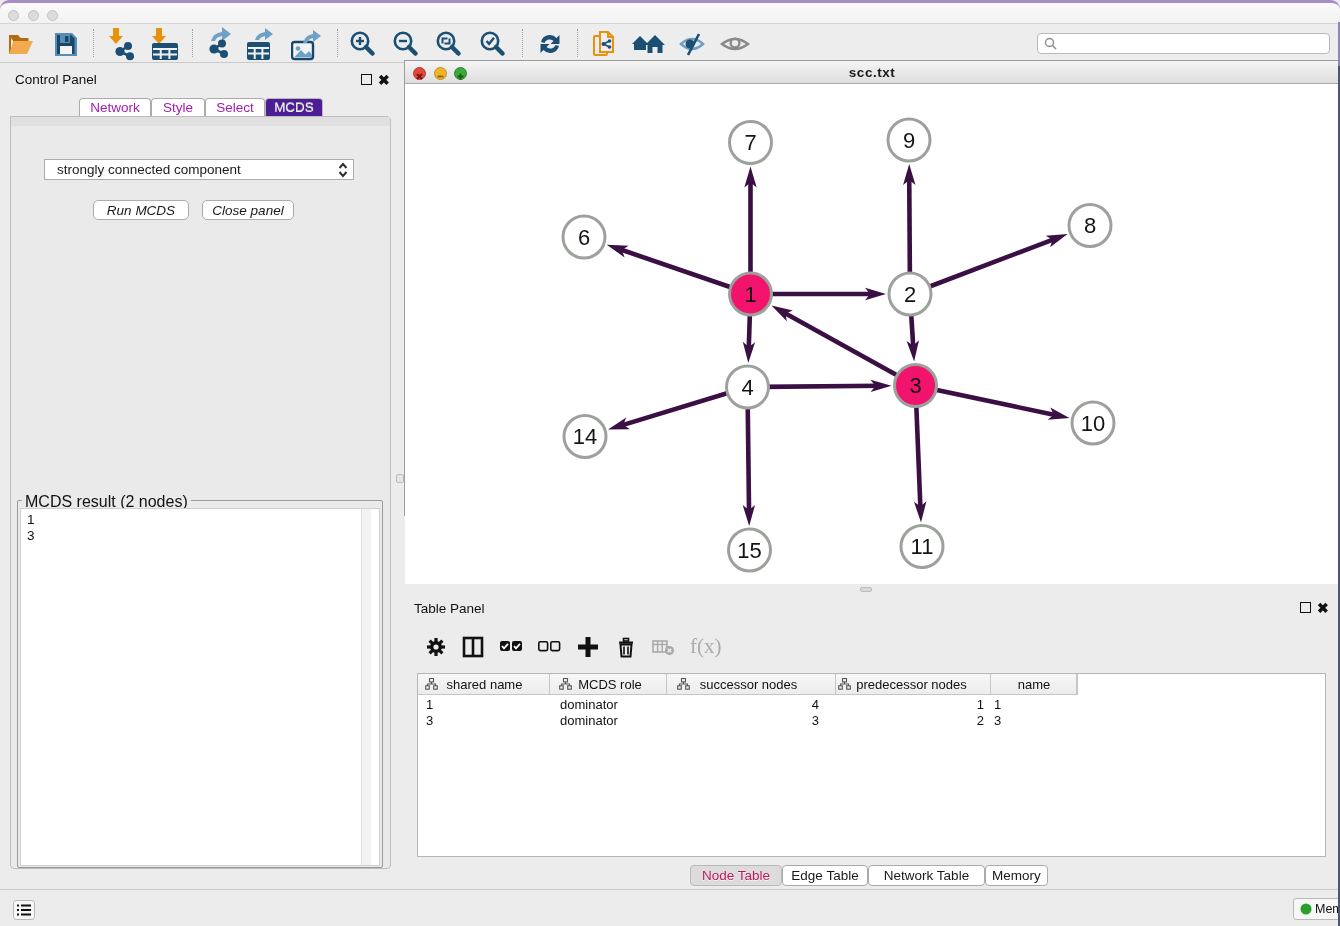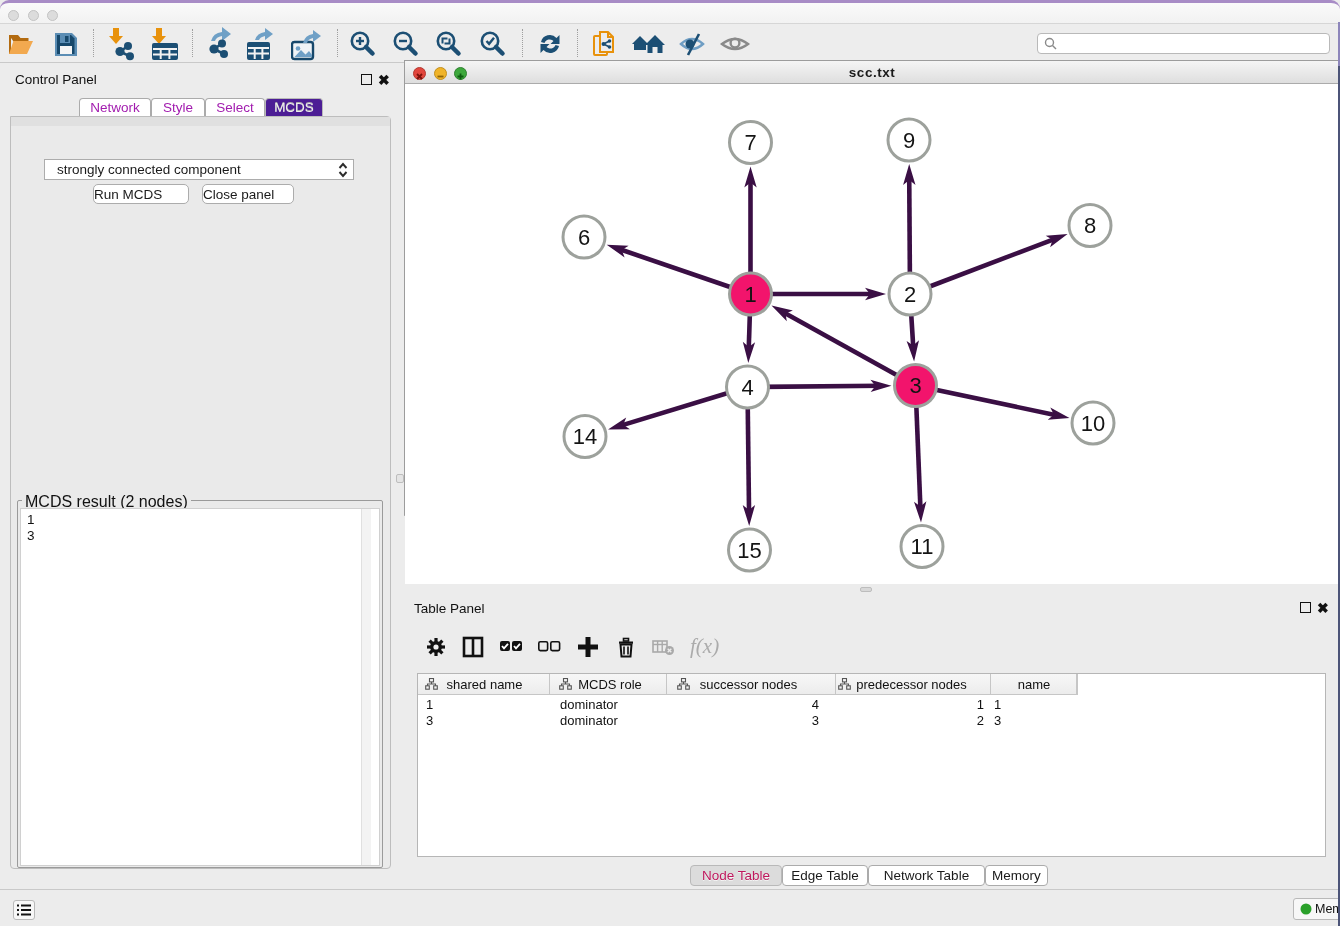--- a/index.html
+++ b/index.html
@@ -14,21 +14,21 @@
 #search { position:absolute; left:1037px; top:9px; width:293px; height:21px; background:#fff; border:1px solid #B9B9B9; border-radius:4px; }
 
 #cp-title { position:absolute; left:15px; top:72px; font-size:13.5px; color:#111; }
 .wbtn { position:absolute; width:11px; height:11px; border:1.6px solid #111; }
 .xbtn { position:absolute; font-size:14px; font-weight:bold; color:#111; line-height:12px; }
 .tab { position:absolute; top:98px; height:19px; background:#fff; border:1px solid #ABABAB; border-bottom:none; border-radius:4px 4px 0 0; font-size:13.5px; color:#a21caf; text-align:center; line-height:18px; }
 #pane { position:absolute; left:10px; top:116px; width:381px; height:753px; background:#EAEAEA; border:1px solid #BDBDBD; border-radius:0 4px 4px 4px; }
 #pane::before { content:""; position:absolute; left:0; top:0; width:100%; height:9px; background:#E0E0E0; }
 #optlabel { position:absolute; left:0; top:137px; width:400px; text-align:center; font-size:13.5px; color:#1A1A1A; }
 #combo { position:absolute; left:44px; top:159px; width:310px; height:21px; background:#fff; border:1px solid #ACACAC; border-radius:0; font-size:13.5px; color:#1A1A1A; line-height:20px; padding-left:12px; }
-.btn { position:absolute; top:184px; height:20px; background:#fff; border:1px solid #ACACAC; border-radius:5px; font-size:13.5px; color:#1A1A1A; line-height:19px; }
+.btn { position:absolute; top:200px; height:20px; background:#fff; border:1px solid #ACACAC; border-radius:5px; font-size:13.5px; color:#1A1A1A; text-align:center; line-height:19px;font-style:italic; }
 #fieldset { position:absolute; left:17px; top:500px; width:366px; height:368px; border:1px solid #9A9A9A; border-radius:2px; }
 #fslegend { position:absolute; left:4px; top:-8px; background:#EAEAEA; font-size:16px; color:#111; padding:0 3px; }
 #fsinner { position:absolute; left:2px; top:7px; width:360px; height:358px; background:#fff; border:1px solid #D0D0D0; font-size:13.5px; color:#111; padding:3px 0 0 6px; line-height:16px; }
 #fsscroll { position:absolute; right:8px; top:0px; width:10px; height:356px; background:#F3F3F3; border-left:1px solid #E0E0E0; }
 
 #gwin { position:absolute; left:404px; top:60px; width:936px; height:456px; border:1px solid #9C9C9C; border-bottom:1px solid #BBB; }
 #gtitle { position:absolute; left:0; top:0; width:100%; height:23px; background:linear-gradient(#F5F5F5,#DEDEDE); border-bottom:1px solid #ABABAB; }
 #gtitle span { position:absolute; width:100%; text-align:center; top:4px; font-size:13.5px; font-weight:bold; color:#1A1A1A; letter-spacing:0.5px; }
 .gmac { position:absolute; top:6px; width:13px; height:13px; border-radius:50%; }
 #gcanvas { position:absolute; left:0; top:23px; width:934px; height:500px; background:#fff; }
@@ -298,21 +298,21 @@
 <line x1="14" y1="11.5" x2="14" y2="19.5" stroke="#111" stroke-width="1.6"></line>
     </svg>
 <svg style="position:absolute;left:651px;top:635px" width="26" height="24" viewBox="0 0 26 24">
       <rect x="2" y="6" width="14" height="11" fill="none" stroke="#A9A9A9" stroke-width="1.6"></rect>
 <line x1="2" y1="9.5" x2="16" y2="9.5" stroke="#A9A9A9" stroke-width="1.4"></line>
 <line x1="6.6" y1="6" x2="6.6" y2="17" stroke="#A9A9A9" stroke-width="1.4"></line>
 <line x1="11.2" y1="6" x2="11.2" y2="17" stroke="#A9A9A9" stroke-width="1.4"></line>
 <circle cx="18.5" cy="15.5" r="4.5" fill="#A9A9A9"></circle>
 <path d="M16.7 13.7 l3.6 3.6 M20.3 13.7 l-3.6 3.6" stroke="#EDEDED" stroke-width="1.4"></path>
     </svg>
-<div style="position:absolute;left:690px;top:634px;width:40px;height:26px;font-family:'Liberation Serif',serif;font-style:italic;font-size:21px;color:#ABABAB">f(x)</div>
+<div style="position:absolute;left:690px;top:634px;width:40px;height:26px;font-family:'Liberation Serif',serif;font-size:21px;color:#ABABAB">f(x)</div>
 <div id="tptable">
  <div id="thead"></div>
  <div class="hsep" style="left:131px"></div>
  <div class="hsep" style="left:248px"></div>
  <div class="hsep" style="left:417px"></div>
  <div class="hsep" style="left:572px"></div>
  <div class="hsep" style="left:659px"></div>
  <div class="hlabel" style="left:-4px;width:141px">shared name</div>
  <div class="hlabel" style="left:122px;width:140px">MCDS role</div>
  <div class="hlabel" style="left:260px;width:141px">successor nodes</div>

